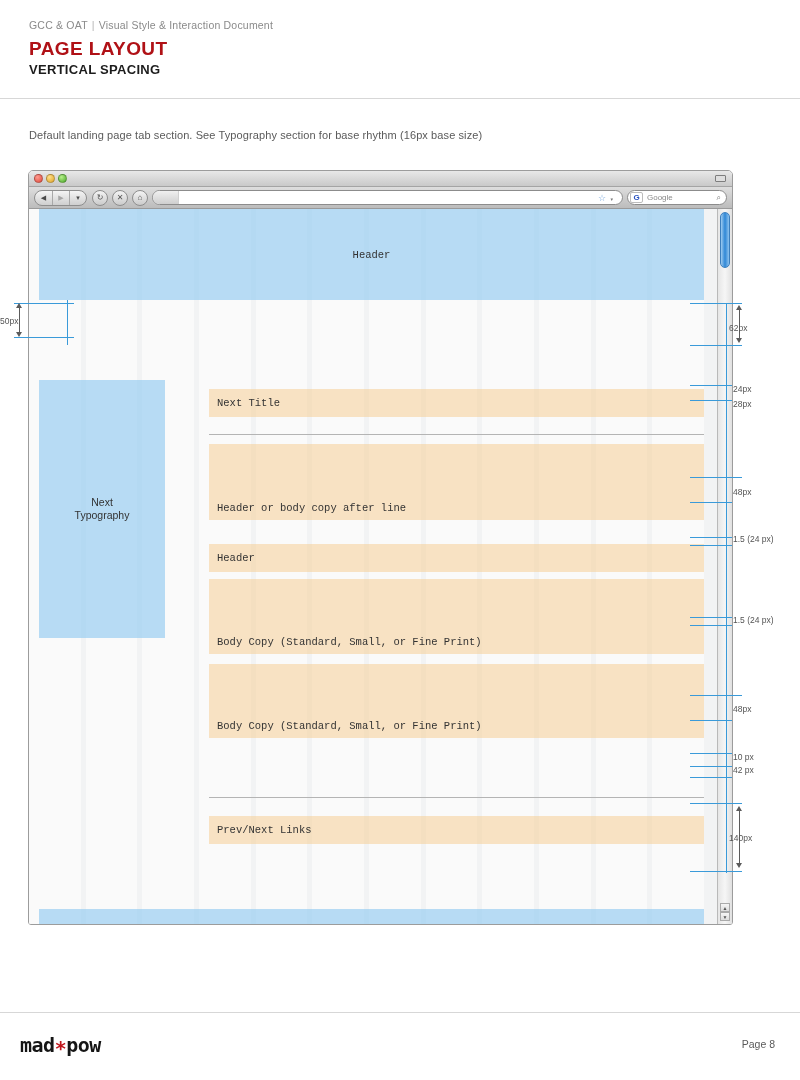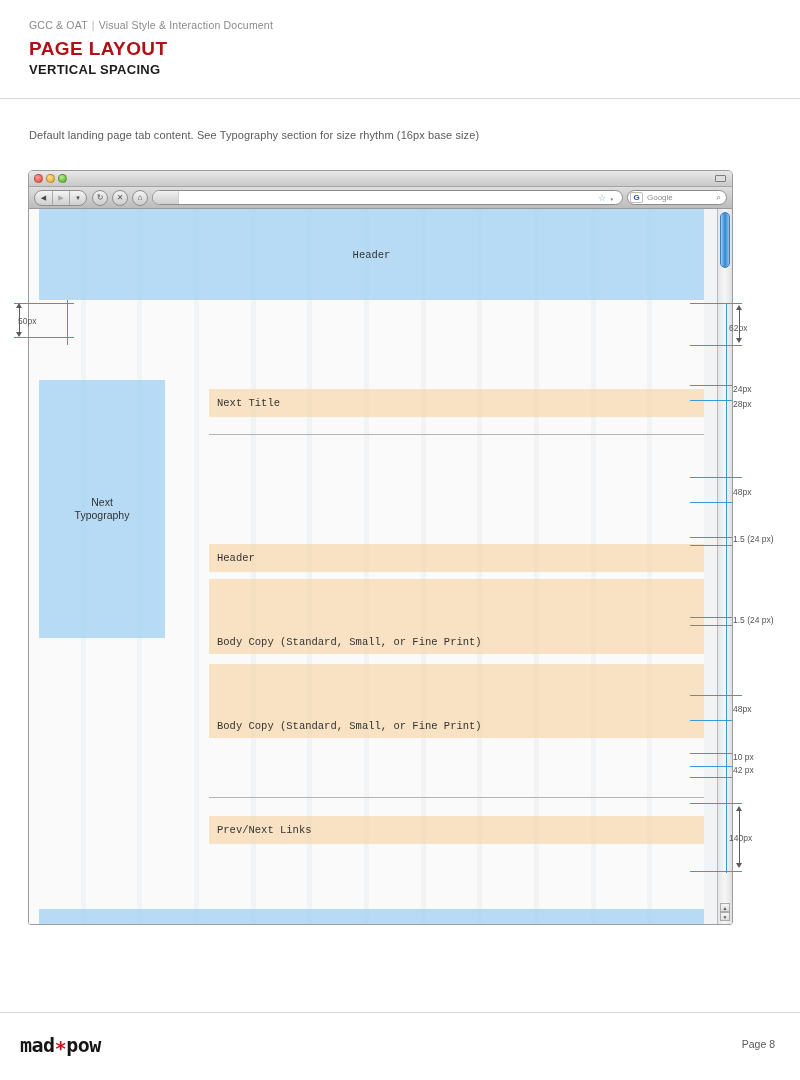--- a/index.html
+++ b/index.html
@@ -106,21 +106,21 @@
 
   <div class="doc-header">
     <div class="breadcrumb">
       <span>GCC &amp; OAT</span><span class="sep">|</span><span>Visual Style &amp; Interaction Document</span>
     </div>
     <div class="title-main">PAGE LAYOUT</div>
     <div class="title-sub">VERTICAL SPACING</div>
     <div class="doc-header-rule"></div>
   </div>
 
-  <div class="intro-note">Default landing page tab content. See Typography section for size rhythm (16px base size)</div>
+  <div class="intro-note">Default landing page tab section. See Typography section for base rhythm (16px base size)</div>
 
   <div class="browser">
 
     <div class="browser-titlebar">
       <div class="tl-dots">
         <span class="tl-dot red"></span>
         <span class="tl-dot yellow"></span>
         <span class="tl-dot green"></span>
       </div>
       <div class="tl-right"></div>
@@ -171,20 +171,23 @@
 
       <div class="leftnav" style="left:10px; top:171px; width:126px; height:258px;">
         <span><span>Next</span><br><span>Typography</span></span>
       </div>
 
       <div class="band peach" style="left:180px; width:495px; top:180px; height:28px;">
         <span>Next Title</span>
       </div>
       <div class="hr-line" style="left:180px; width:495px; top:225px;"></div>
 
+      <div class="band peach" style="left:180px; width:495px; top:235px; height:76px; align-items:flex-end; padding-bottom:6px;">
+        <span>Header or body copy after line</span>
+      </div>
 
       <div class="band peach" style="left:180px; width:495px; top:335px; height:28px;">
         <span>Header</span>
       </div>
 
       <div class="band peach" style="left:180px; width:495px; top:370px; height:75px; align-items:flex-end; padding-bottom:6px;">
         <span>Body Copy (Standard, Small, or Fine Print)</span>
       </div>
 
       <div class="band peach" style="left:180px; width:495px; top:455px; height:74px; align-items:flex-end; padding-bottom:6px;">
@@ -213,21 +216,21 @@
   </div>
 
   <div class="mline" style="left:14px; width:60px; top:303px;"></div>
   <div class="mline" style="left:14px; width:60px; top:337px;"></div>
   <div class="mvert" style="left:67px; top:300px; height:45px;"></div>
   <div class="arrowbox" style="left:12px; top:303px; height:34px;">
     <span class="arr-head arr-up" style="top:0;"></span>
     <span class="arr-line" style="top:4px; height:26px;"></span>
     <span class="arr-head arr-down" style="bottom:0;"></span>
   </div>
-  <div class="mlabel" style="left:18px; top:316px;">50px</div>
+  <div class="mlabel" style="left:0px; top:316px;">50px</div>
 
   <div class="mvert" style="left:726px; top:303px; height:570px;"></div>
 
   <div class="mline" style="left:690px; width:52px; top:303px;"></div>
   <div class="mline" style="left:690px; width:52px; top:345px;"></div>
   <div class="arrowbox" style="left:732px; top:305px; height:38px;">
     <span class="arr-head arr-up" style="top:0;"></span>
     <span class="arr-line" style="top:4px; height:30px;"></span>
     <span class="arr-head arr-down" style="bottom:0;"></span>
   </div>

